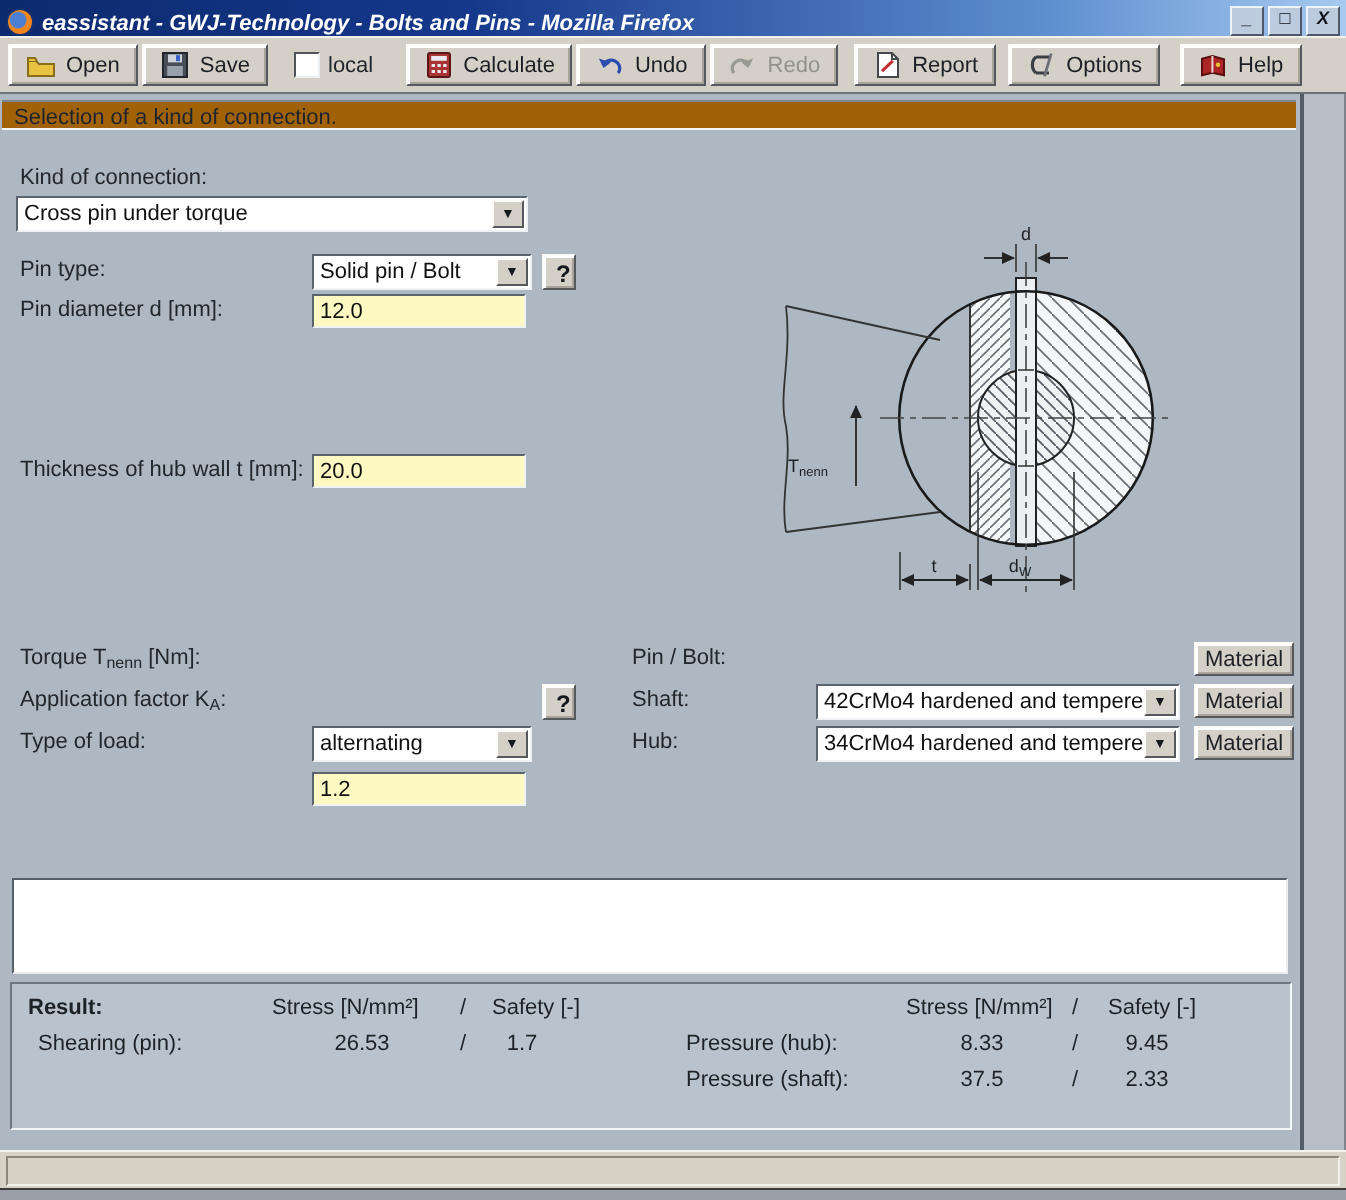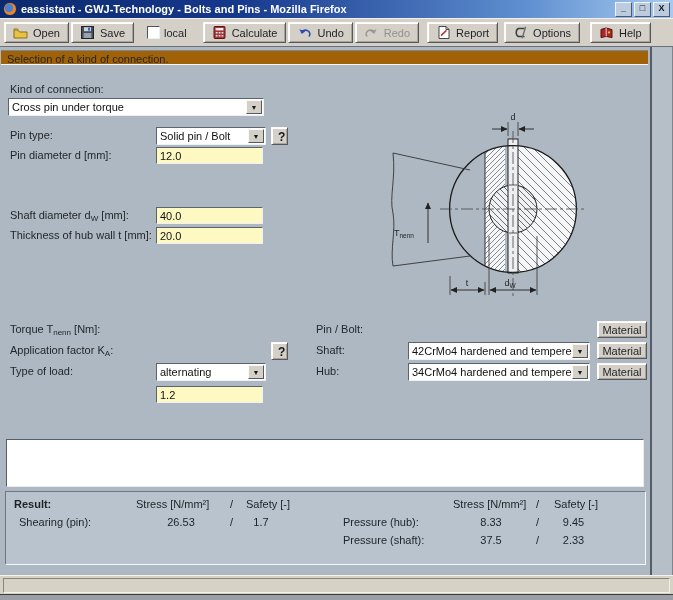--- a/index.html
+++ b/index.html
@@ -2,21 +2,21 @@
 <html><head>
 <meta charset="utf-8">
 <style>
   html,body{margin:0;padding:0;background:#888;}
   .screen{position:relative;width:673px;height:600px;overflow:hidden;
     font-family:"Liberation Sans",sans-serif;font-size:11px;color:#22272d;
     background:#aeb8c2;}
   
   .titlebar{position:absolute;left:0;top:0;width:673px;height:18px;
     background:linear-gradient(90deg,#0c2a6e 0%,#16388c 35%,#5f8fd0 78%,#a6caf0 100%);
-    display:flex;align-items:center;padding:0 3px;box-sizing:border-box;}
+    display:flex;align-items:flex-end;padding:0 3px;box-sizing:border-box;font-style:italic;}
   .ff-icon{width:12px;height:12px;border-radius:50%;margin-right:4px;flex:0 0 auto;
     background:radial-gradient(circle at 42% 42%,#4a7fd4 0 38%,#f0861e 46% 100%);
     border:1px solid #15306e;}
   .wtitle{color:#fff;font-weight:bold;font-size:11px;white-space:nowrap;flex:1 1 auto;overflow:hidden;}
   .winbtns{display:flex;gap:2px;flex:0 0 auto;}
   .winbtn{width:15px;height:13px;background:#bccbdd;border:1px solid;
     border-color:#eef4fb #4e586a #4e586a #eef4fb;font-size:9px;font-weight:bold;
     line-height:10px;text-align:center;color:#10131a;cursor:default;}
   
   .toolbar{position:absolute;left:0;top:18px;width:673px;height:29px;background:#d4d0c8;
@@ -198,22 +198,20 @@
     <div class="lbl" style="left:10px;top:82px">Pin type:</div>
     <div class="combo" style="left:156px;top:80px;width:110px">
       <span class="combo-text">Solid pin / Bolt</span>
       <span class="combo-btn"></span>
     </div>
     <button class="qbtn" style="left:271px;top:80px">?</button>
 
     <div class="lbl" style="left:10px;top:102px">Pin diameter d [mm]:</div>
     <input class="tin" style="left: 156px; top: 100px; width: 107px;" value="12.0">
 
-    <div class="lbl" style="left:10px;top:162px"><span>Shaft diameter d</span><span class="sub">W</span><span> [mm]:</span></div>
-    <input class="tin" style="left: 156px; top: 160px; width: 107px;" value="40.0">
 
     <div class="lbl" style="left:10px;top:182px">Thickness of hub wall t [mm]:</div>
     <input class="tin" style="left: 156px; top: 180px; width: 107px;" value="20.0">
 
     <div class="lbl" style="left:10px;top:276px"><span>Torque T</span><span class="sub">nenn</span><span> [Nm]:</span></div>
 
     <div class="lbl" style="left:10px;top:297px"><span>Application factor K</span><span class="sub">A</span><span>:</span></div>
     <input class="tin" style="left: 156px; top: 295px; width: 107px; margin-top: 44px;" value="1.2">
     <button class="qbtn" style="left:271px;top:295px">?</button>
 

